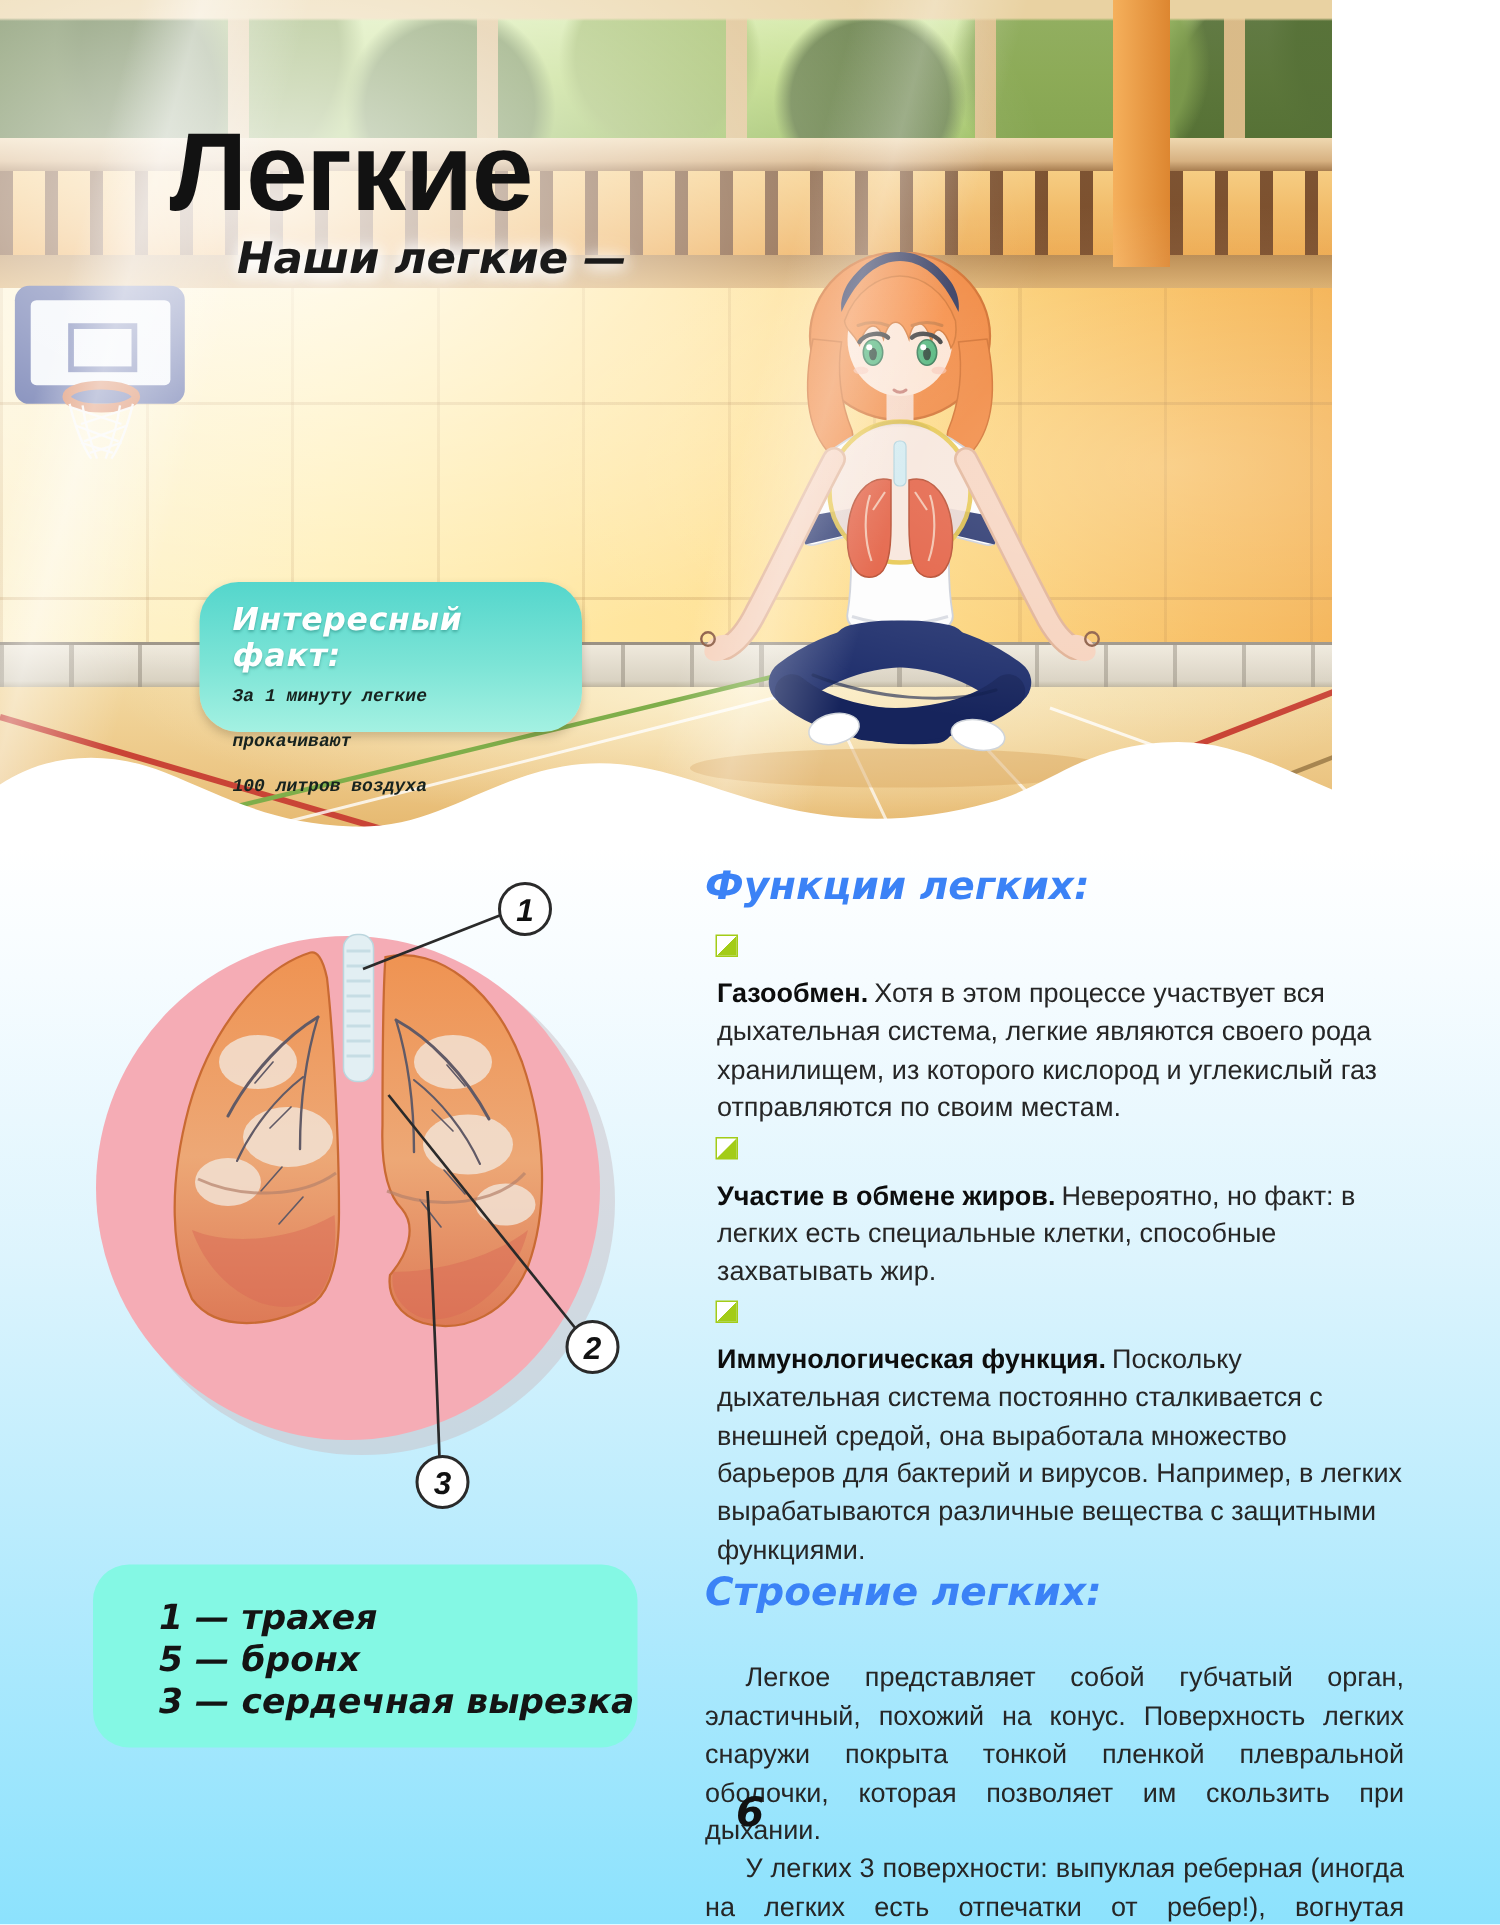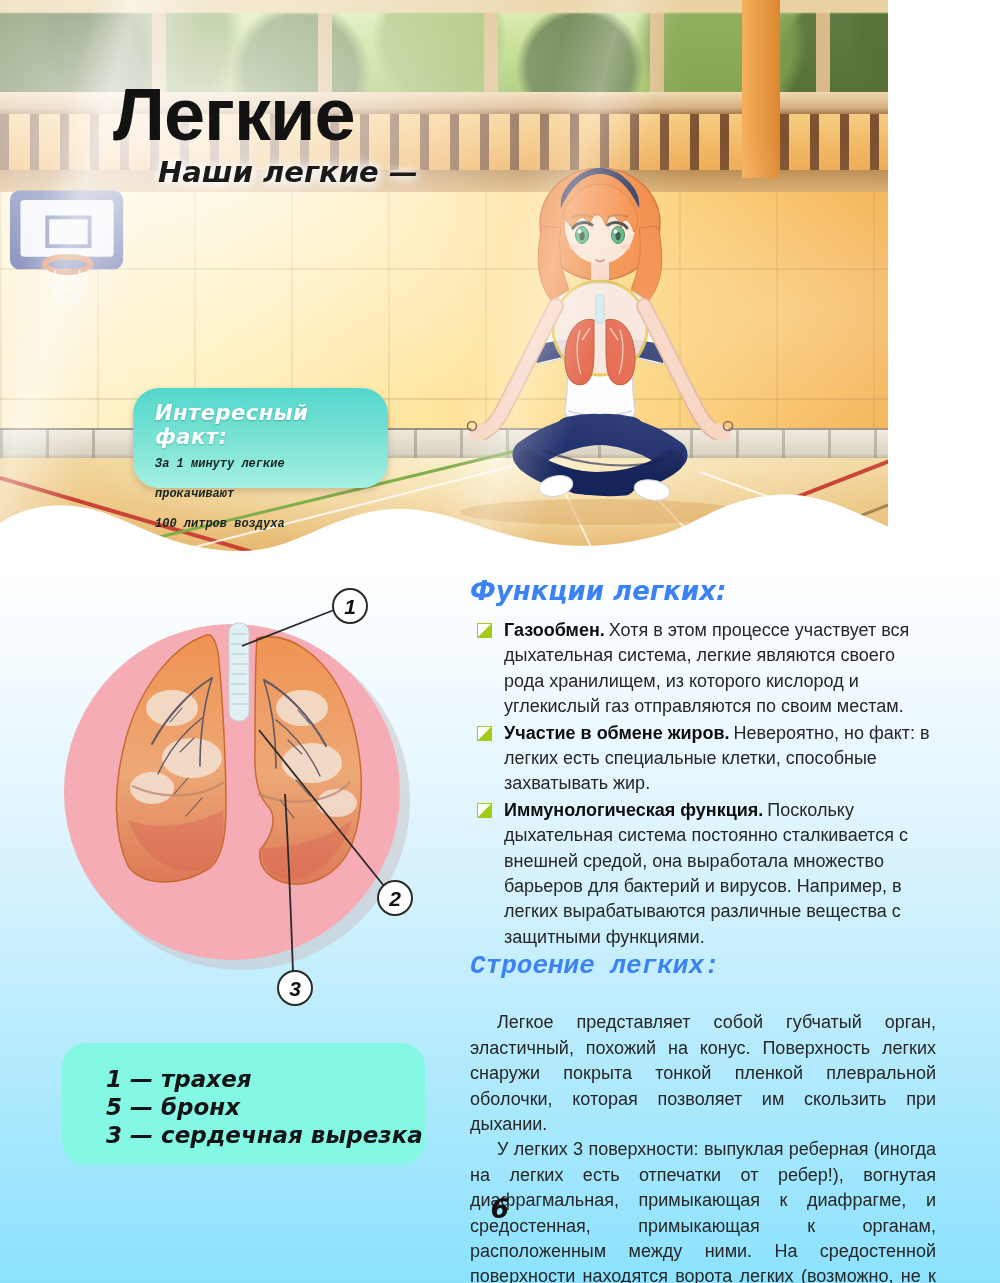--- a/index.html
+++ b/index.html
@@ -99,27 +99,27 @@
 
   .legend-box { position:absolute; left:62px; top:1043px; width:363px; height:122px;
     background:#84f8e4; border-radius:24px; padding:22px 0 0 44px; }
   .legend-line { font-family:"DejaVu Sans", sans-serif; font-style:italic; font-weight:600;
     font-size:23px; line-height:28px; color:#141414; }
 
   .col-right { position:absolute; left:470px; top:576px; width:466px; }
   .script-heading { font-family:"DejaVu Sans", sans-serif; font-style:italic; font-weight:600;
     font-size:26px; color:#3b82f6; }
   .func-list { list-style:none; margin-top:12px; }
-  .func-list li { display:flex; gap:13px; margin:0 0 1px 8px; }
+  .func-list li { display:flex; gap:13px; margin:0 0 1px 8px;flex-direction:column; }
   .bullet-sq { flex:0 0 13px; width:13px; height:13px; margin-top:6px;
     background:linear-gradient(135deg,#ffffff 0 49%, #a3cc17 51% 100%);
     outline:1px solid #a3cc17; }
   .func-text { font-size:18px; line-height:25.4px; color:#262626; }
   .func-text b { color:#0d0d0d; margin-right:4px; }
-  .struct-heading { margin-top:0;font-family:Liberation Mono, monospace; }
+  .struct-heading { margin-top:0; }
   .struct-par { font-size:18px; line-height:25.4px; color:#262626; text-align:justify;
     text-indent:27px; margin-top:29px; }
   .struct-par + .struct-par { margin-top:0; }
 
   .page-number { position:absolute; left:0; top:1193px; width:1000px; text-align:center;
     font-family:"DejaVu Sans", sans-serif; font-style:italic; font-weight:600;
     font-size:27px; color:#111; }
 </style>
 </head>
 <body>

